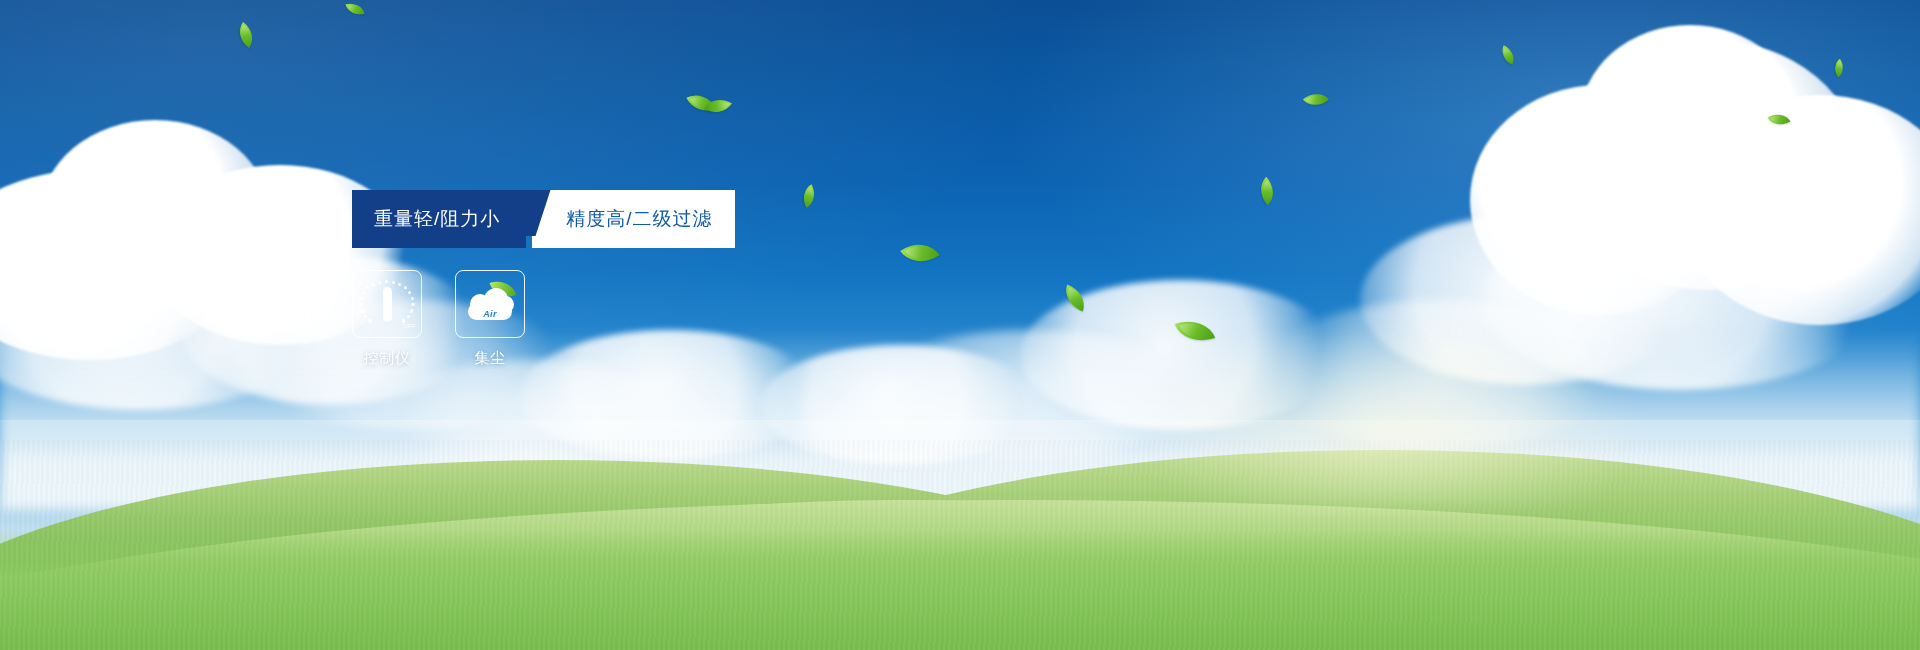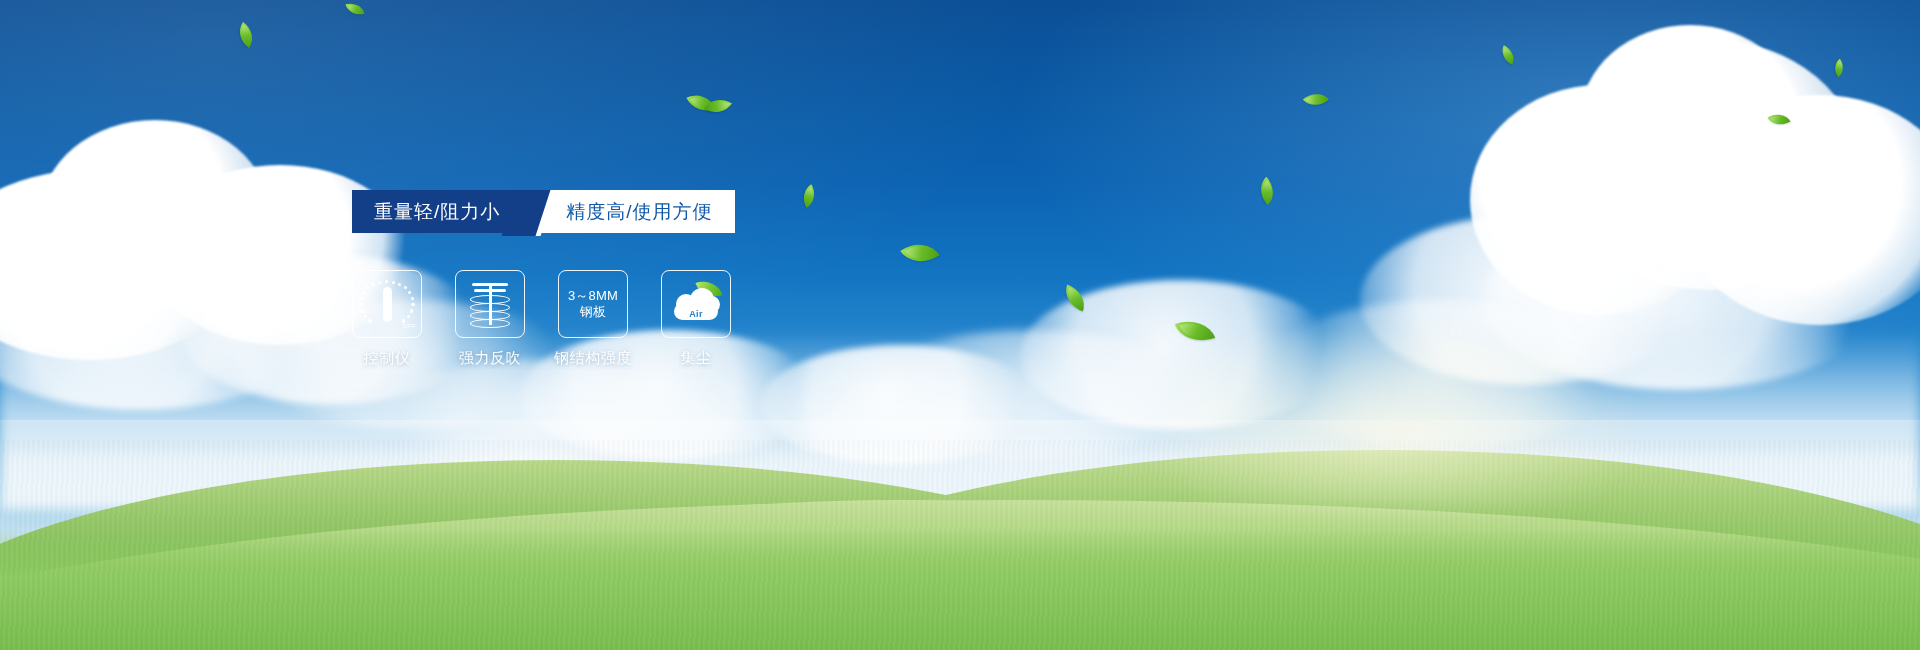--- a/index.html
+++ b/index.html
@@ -129,21 +129,21 @@
     transform:rotate(-25deg);
   }
   .title-leaf-b {
     position:absolute; left:708px; top:96px; width:20px; height:20px;
     transform:rotate(35deg) scaleX(-1);
   }
 
   
   .tags { position:absolute; left:352px; top:190px; height:46px; display:flex; }
   .tag {
-    height:43px; display:flex; align-items:center; justify-content:center;
+    height:58px; display:flex; align-items:center; justify-content:center;
     font-size:19px; letter-spacing:1px; white-space:nowrap;
   }
   .tag-a {
     background:#123f88; color:#ffffff;
     padding:0 26px 0 22px;
     position:relative; z-index:2;
   }
   .tag-a::after {
     content:""; position:absolute; right:-17px; top:0; width:34px; height:46px;
     background:#123f88; transform:skewX(-18deg); z-index:-1;
@@ -194,21 +194,21 @@
   .blow .bar { position:absolute; left:0; height:3px; background:#fff; border-radius:2px; }
   .blow .ell {
     position:absolute; left:2px; width:40px; height:9px;
     border:1.6px solid #fff; border-radius:50%;
   }
   .blow .stem {
     position:absolute; left:50%; margin-left:-1.5px; top:4px; width:3px; height:42px; background:#fff;
   }
 
   
-  .airc { position:relative; width:52px; height:44px; }
+  .airc { position:relative; width:52px; height:44px;font-style:italic; }
   .airc .puff { position:absolute; background:#fff; border-radius:50%; }
   .airc .base { position:absolute; left:4px; bottom:6px; width:44px; height:17px; background:#fff; border-radius:9px; }
   .airc .word {
     position:absolute; left:0; right:0; bottom:7px; text-align:center;
     font-size:9px; color:#2b7fc4; letter-spacing:.4px; font-weight:bold;
   }
   .airc .gleaf {
     position:absolute; right:2px; top:-3px; width:22px; height:20px;
     background:linear-gradient(135deg,#bfe86a 0%, #79c83a 50%, #4fa81b 100%);
     border-radius:0 100% 0 100%;
@@ -276,21 +276,21 @@
     <div class="leaf" style="left:1832px;top:62px;  width:14px; height:12px; transform:rotate(55deg);"></div>
   </div>
 
   <div class="content">
 
     <div class="leaf title-leaf-a"></div>
     <div class="leaf title-leaf-b"></div>
 
     <div class="tags">
       <div class="tag tag-a">重量轻/阻力小</div>
-      <div class="tag tag-b">精度高/使用方便</div>
+      <div class="tag tag-b">精度高/二级过滤</div>
     </div>
 
     <div class="features">
 
       <div class="feature">
         <div class="fbox">
           <div class="gauge">
             <div class="needle"></div>
             <div class="dot" style="left:24.8px; top:2px;"></div>
             <div class="dot" style="left:31.5px; top:2.5px;"></div>
@@ -312,44 +312,21 @@
             <div class="dot" style="left:3.6px;  top:36.8px;"></div>
             <div class="dot" style="left:8.4px;  top:41.2px;"></div>
             <div class="lbl no">NO</div>
             <div class="lbl off">OFF</div>
           </div>
         </div>
         <div class="flabel">控制仪</div>
       </div>
 
 
-      <div class="feature">
-        <div class="fbox">
-          <div class="blow">
-            <div class="stem"></div>
-            <div class="bar" style="top:4px;  left:4px; width:36px;"></div>
-            <div class="bar" style="top:10px; left:6px; width:32px;"></div>
-            <div class="ell" style="top:16px;"></div>
-            <div class="ell" style="top:24px;"></div>
-            <div class="ell" style="top:32px;"></div>
-            <div class="ell" style="top:40px;"></div>
-          </div>
-        </div>
-        <div class="flabel">强力反吹</div>
-      </div>
-
-      <div class="feature">
-        <div class="fbox">
-          <div class="fbox-text">
-            <div>3～8MM</div>
-            <div>钢板</div>
-          </div>
-        </div>
-        <div class="flabel">钢结构强度</div>
-      </div>
+
 
       <div class="feature">
         <div class="fbox">
           <div class="airc">
             <div class="gleaf"></div>
             <div class="puff" style="left:6px;  top:12px; width:20px; height:20px;"></div>
             <div class="puff" style="left:20px; top:6px;  width:24px; height:24px;"></div>
             <div class="puff" style="left:33px; top:14px; width:17px; height:17px;"></div>
             <div class="base"></div>
             <div class="word">Air</div>

